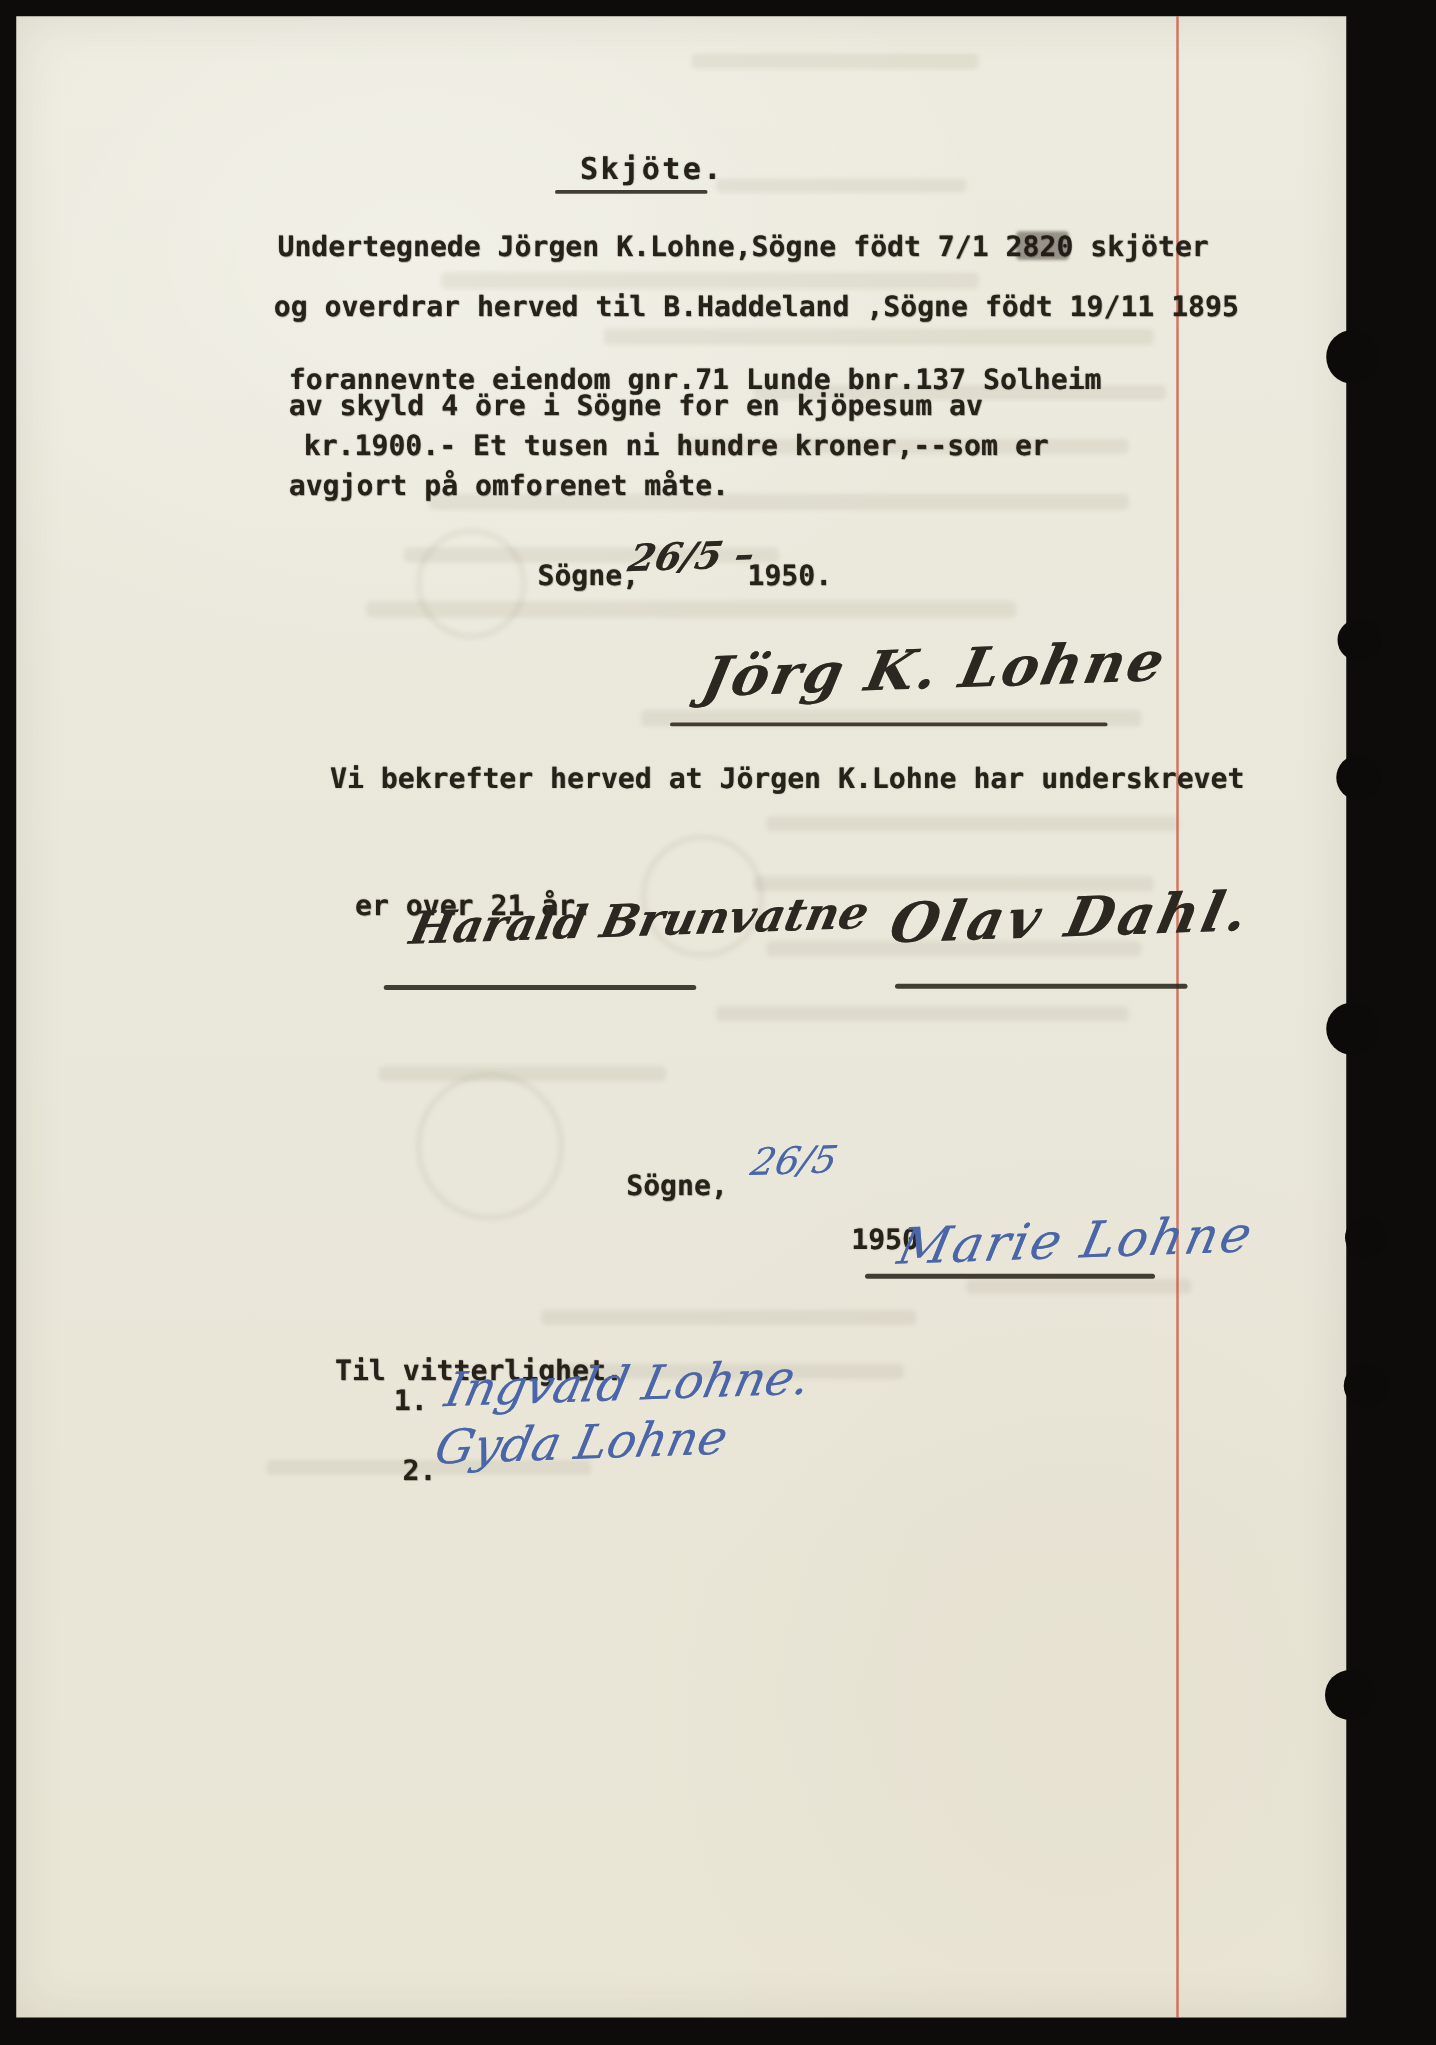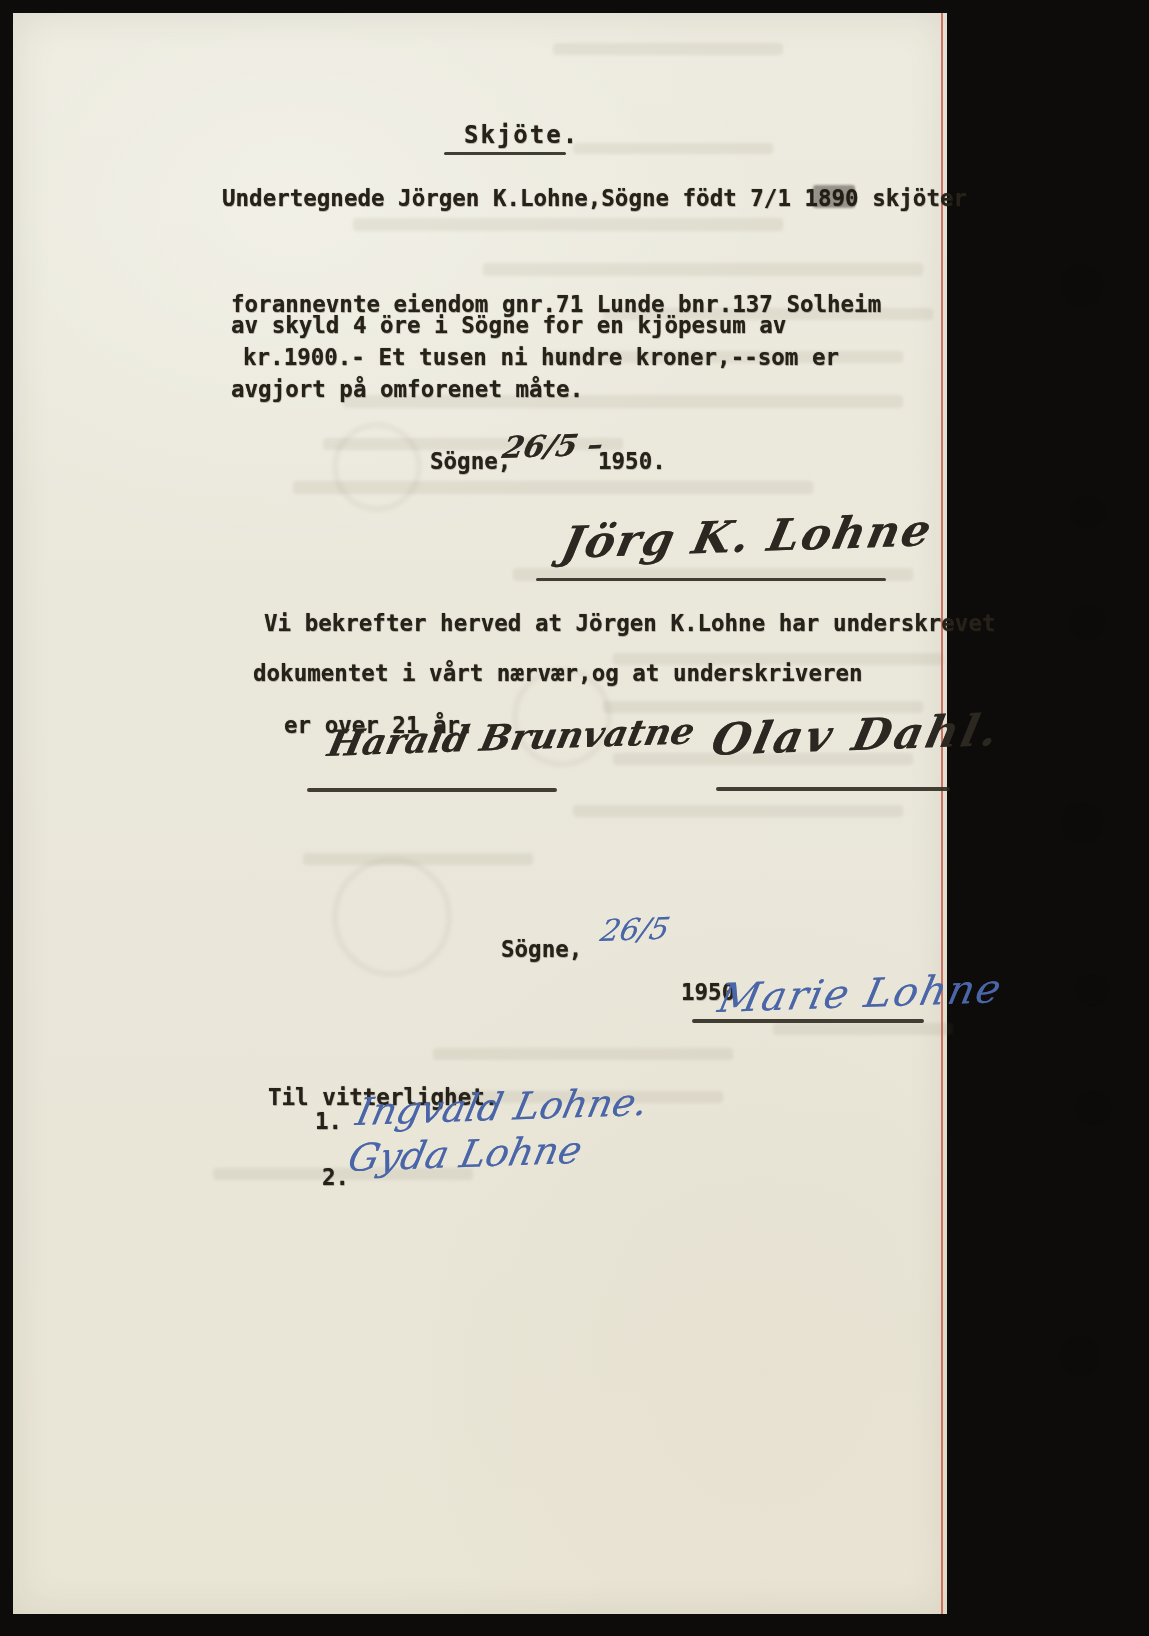--- a/index.html
+++ b/index.html
@@ -2,21 +2,21 @@
 <html><head>
 <meta charset="utf-8">
 <style>
   html,body{margin:0;padding:0;background:#000;}
   .scan{
     position:relative;width:1149px;height:1636px;overflow:hidden;
     background:#0d0c0a;
     font-family:"DejaVu Sans Mono",monospace;
   }
   .paper{
-    position:absolute;left:13px;top:13px;width:934px;height:1601px;
+    position:absolute;left:13px;top:13px;width:1064px;height:1601px;
     background:
       radial-gradient(ellipse 700px 500px at 30% 12%, rgba(255,255,255,0.28), rgba(255,255,255,0) 70%),
       radial-gradient(ellipse 600px 700px at 80% 85%, rgba(210,190,165,0.12), rgba(210,190,165,0) 70%),
       linear-gradient(180deg,#edebdf 0%, #eae8db 40%, #e9e6d8 75%, #eae6d6 100%);
     box-shadow:inset 0 0 40px rgba(60,50,30,0.10);
   }
   .redline{
     position:absolute;left:928px;top:0;width:2px;height:1601px;
     background:rgba(201,67,48,0.70);
   }
@@ -76,37 +76,37 @@
     <div class="ghost" style="left:200px;top:1155px;width:260px;height:12px;"></div>
     <div class="ghost-ring" style="left:320px;top:845px;width:110px;height:110px;"></div>
     <div class="ghost-ring" style="left:500px;top:655px;width:90px;height:90px;"></div>
     <div class="ghost-ring" style="left:320px;top:410px;width:80px;height:80px;"></div>
 
     <div class="redline"></div>
 
     <div class="typed title" style="left:451px;top:110px;">Skjöte.</div>
     <div class="rule" style="left:431px;top:139px;width:122px;height:3px;"></div>
 
-    <div class="typed" style="left:209px;top:174px;">Undertegnede Jörgen K.Lohne,Sögne födt 7/1 1890 skjöter</div>
+    <div class="typed" style="left:209px;top:174px;">Undertegnede Jörgen K.Lohne,Sögne födt 7/1 2820 skjöter</div>
+    <div class="typed" style="left:206px;top:222px;">og overdrar herved til B.Haddeland ,Sögne födt 19/11 1895</div>
     <div class="typed" style="left:218px;top:264px;margin-top:16px;">forannevnte eiendom gnr.71 Lunde bnr.137 Solheim</div>
     <div class="typed" style="left:218px;top:301px;">av skyld 4 öre i Sögne for en kjöpesum av</div>
     <div class="typed" style="left:230px;top:333px;">kr.1900.- Et tusen ni hundre kroner,--som er</div>
     <div class="typed" style="left:218px;top:365px;">avgjort på omforenet måte.</div>
 
     <div class="smudge" style="left:800px;top:172px;width:42px;height:23px;"></div>
 
     <div class="typed" style="left:417px;top:437px;">Sögne,</div>
     <div class="hand ink-black" style="left:487px;top:420px;font-size:30px;">26/5 –</div>
     <div class="typed" style="left:585px;top:437px;">1950.</div>
 
     <div class="hand ink-black" style="left:545px;top:508px;font-size:44px;letter-spacing:2px;">Jörg K. Lohne</div>
     <div class="rule" style="left:523px;top:565px;width:350px;height:3px;"></div>
 
     <div class="typed" style="left:251px;top:599px;">Vi bekrefter herved at Jörgen K.Lohne har underskrevet</div>
-    <div class="typed" style="left:240px;top:649px;">dokumentet i vårt nærvær,og at underskriveren</div>
     <div class="typed" style="left:271px;top:701px;">er over 21 år.</div>
 
     <div class="hand ink-black" style="left:312px;top:712px;font-size:36px;">Harald Brunvatne</div>
     <div class="rule" style="left:294px;top:775px;width:250px;height:4px;"></div>
     <div class="hand ink-black" style="left:695px;top:705px;font-size:44px;letter-spacing:3px;">Olav Dahl.</div>
     <div class="rule" style="left:703px;top:774px;width:234px;height:4px;"></div>
 
 
     <div class="typed" style="left:488px;top:925px;">Sögne,</div>
     <div class="hand ink-blue" style="left:585px;top:903px;font-size:30px;">26/5</div>

